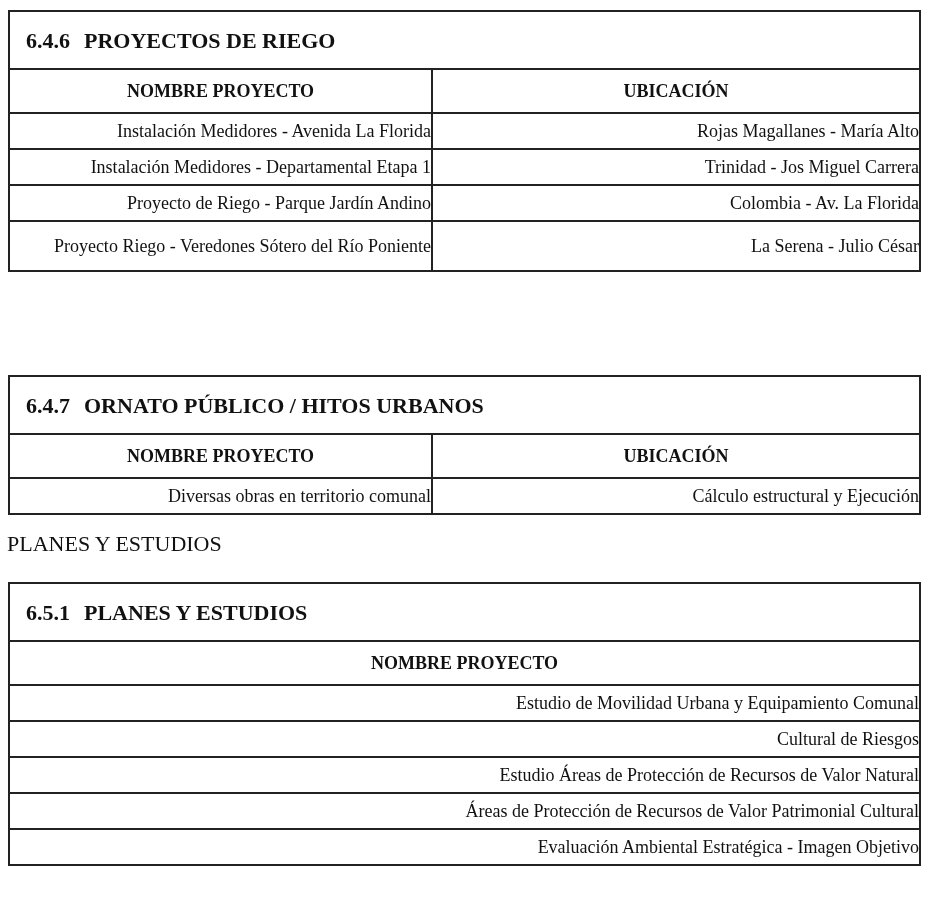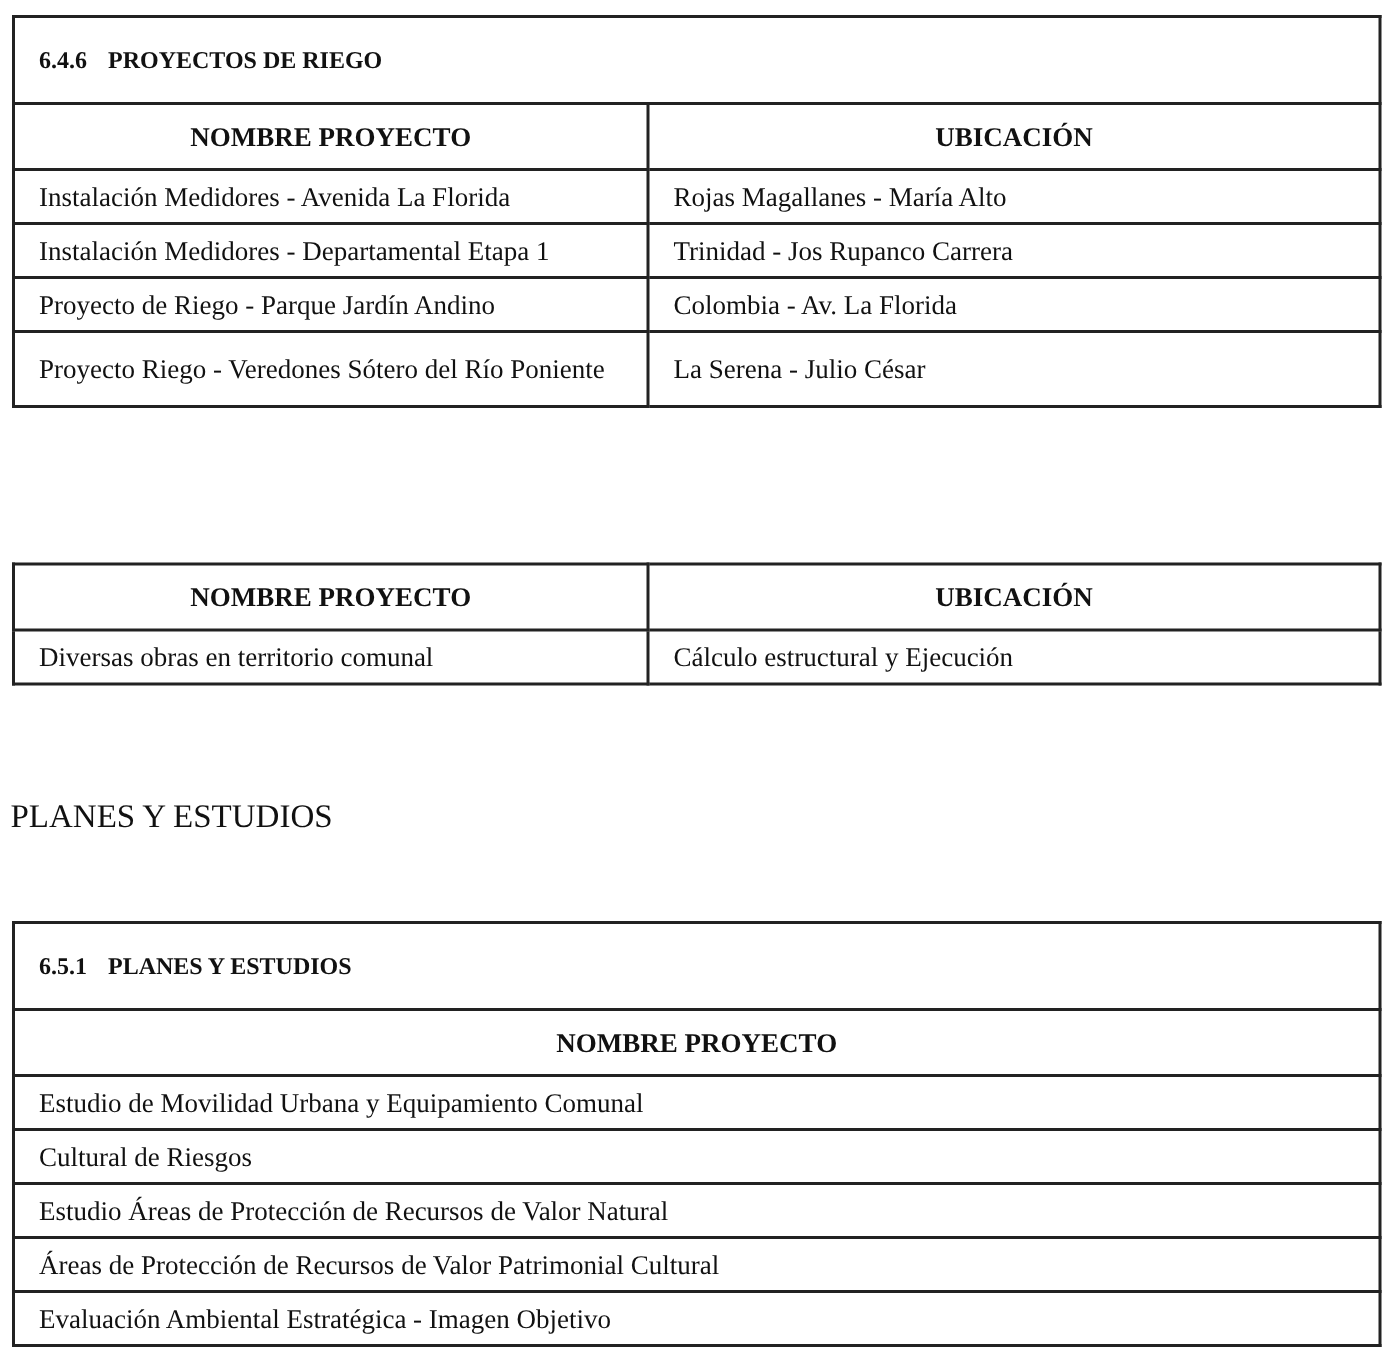--- a/index.html
+++ b/index.html
@@ -11,33 +11,34 @@
     .tbl {
       position: absolute; left: 8px; width: 913px;
       border-collapse: collapse; table-layout: fixed;
       font-size: 18px;
     }
     .tbl td, .tbl th {
       border: 2px solid #222222;
       padding: 0 0 0 16px;
       vertical-align: middle;
       line-height: 21px;
+      text-align: right;
     }
     .tbl .title-cell {
-      height: 56px; font-weight: bold; font-size: 16px; text-align: left;
+      height: 56px; font-weight: bold; font-size: 22px; text-align: left;
     }
     .tbl .title-cell .num { margin-right: 14px; }
     .tbl th {
       height: 34px; font-weight: bold; text-align: center; padding: 4px; margin-top: 34px;
     }
     .tbl td.cell { height: 34px; }
     .tbl td.cell.tall { height: 48px; }
     #t1 { top: 10px; }
     #t2 { top: 375px; }
-    #t3 { top: 614px; }
+    #t3 { top: 582px; }
     .col-a { width: 423px; }
     .section-heading {
       position: absolute; left: 7px; top: 531px;
       font-size: 22px; font-weight: normal; letter-spacing: 0px;
     }
   </style>
 </head>
 <body>
 
 <table class="tbl" id="t1">
@@ -52,39 +53,42 @@
   <tr>
     <th>NOMBRE PROYECTO</th>
     <th>UBICACIÓN</th>
   </tr>
   <tr>
     <td class="cell">Instalación Medidores - Avenida La Florida</td>
     <td class="cell">Rojas Magallanes - María Alto</td>
   </tr>
   <tr>
     <td class="cell">Instalación Medidores - Departamental Etapa 1</td>
-    <td class="cell">Trinidad - Jos Rupanco Carrera</td>
+    <td class="cell">Trinidad - Jos Miguel Carrera</td>
   </tr>
   <tr>
     <td class="cell">Proyecto de Riego - Parque Jardín Andino</td>
     <td class="cell">Colombia - Av. La Florida</td>
   </tr>
   <tr>
     <td class="cell tall">Proyecto Riego - Veredones Sótero del Río Poniente</td>
     <td class="cell tall">La Serena - Julio César</td>
   </tr>
 </tbody>
   </table>
 
 <table class="tbl" id="t2">
   <colgroup>
       <col class="col-a">
       <col>
     </colgroup>
   <tbody>
+      <tr>
+    <td class="title-cell" colspan="2"><span class="num">6.4.7</span><span>ORNATO PÚBLICO / HITOS URBANOS</span></td>
+  </tr>
   <tr>
     <th>NOMBRE PROYECTO</th>
     <th>UBICACIÓN</th>
   </tr>
   <tr>
     <td class="cell">Diversas obras en territorio comunal</td>
     <td class="cell">Cálculo estructural y Ejecución</td>
   </tr>
 </tbody>
   </table>

